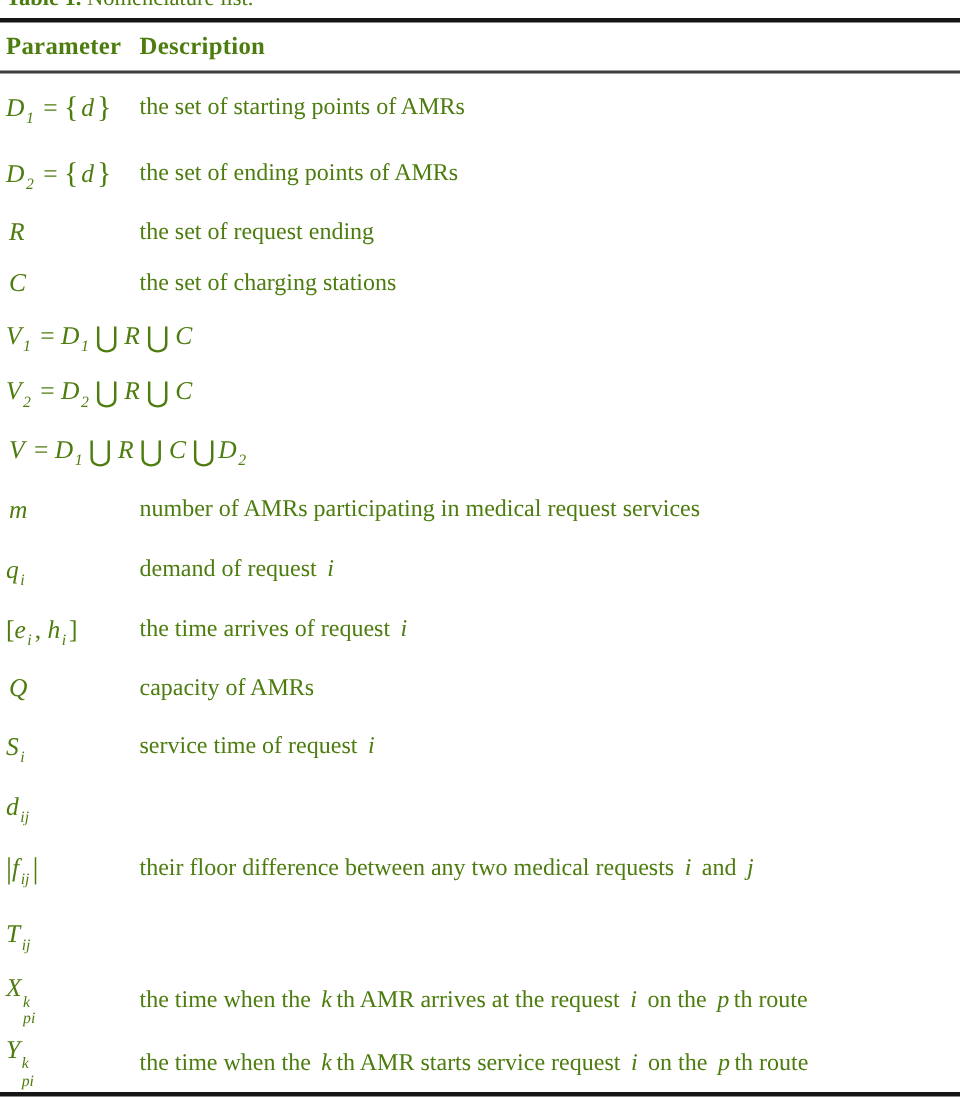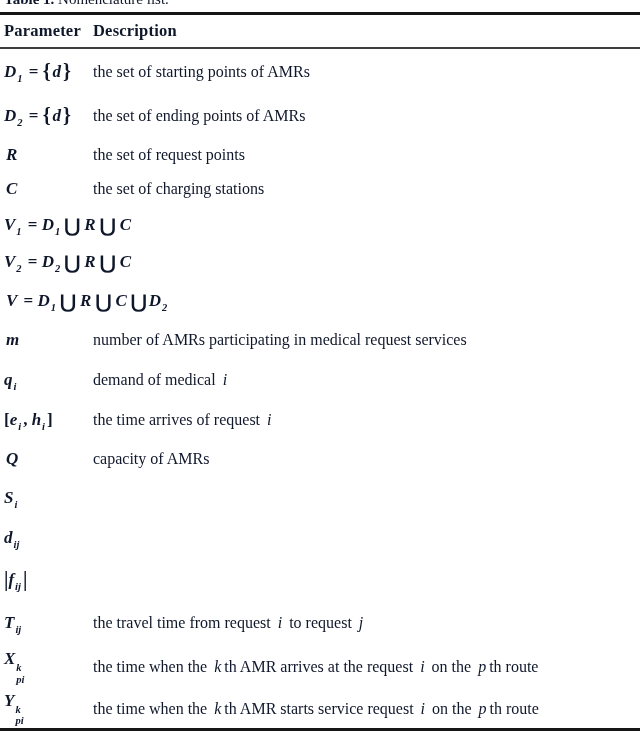--- a/index.html
+++ b/index.html
@@ -1,37 +1,37 @@
 <!DOCTYPE html>
 <html><head>
 <meta charset="utf-8">
 <style>
   html,body{margin:0;padding:0;background:#ffffff;}
   .page{
-    width:640px;height:733px;background:#ffffff;color:#0f172a;
+    width:640px;height:733px;background:#ffffff;color:#4d7c0f;
     font-family:"Liberation Serif","DejaVu Serif",serif;
     overflow:hidden;box-sizing:border-box;position:relative;
   }
   
   .caption{height:8px;overflow:hidden;padding-left:4px;font-size:15px;}
   .caption .line{display:block;margin-top:-10px;line-height:18px;white-space:nowrap;}
   .cap-bold{font-weight:bold;}
 
   .ntable{margin-top:4px;border-top:3px solid #161616;border-bottom:3px solid #161616;}
   .thead{
     display:flex;align-items:center;height:34px;box-sizing:border-box;
     padding-left:4px;border-bottom:2px solid #3d3d3d;
     font-weight:bold;font-size:16.5px;letter-spacing:0.2px;
   }
   .th.param{flex:0 0 89px;}
   .th.desc{flex:1;}
 
   .row{display:flex;align-items:center;padding-left:4px;box-sizing:border-box;}
   .cell{white-space:nowrap;}
-  .cell.param{flex:0 0 89px;font-size:17px;overflow:visible;font-weight:bold;}
+  .cell.param{flex:0 0 89px;font-size:17px;overflow:visible;}
   .cell.desc{flex:1;font-size:16px;}
 
   
   .row:nth-child(1){height:45px}.row:nth-child(2){height:43px}
   .row:nth-child(3){height:35px}.row:nth-child(4){height:34px}
   .row:nth-child(5){height:36px}.row:nth-child(6){height:38px}
   .row:nth-child(7){height:40px}.row:nth-child(8){height:40px}
   .row:nth-child(9){height:40px}.row:nth-child(10){height:39px}
   .row:nth-child(11){height:39px}.row:nth-child(12){height:40px}
   .row:nth-child(13){height:40px}.row:nth-child(14){height:42px}
@@ -71,21 +71,21 @@
         <div class="row">
           <div class="cell param"><span class="seg-v"><span>D</span><span class="vsub">1</span></span><span class="seg-n"> = </span><span class="seg-b">{</span><span class="seg-i">d</span><span class="seg-b">}</span></div>
           <div class="cell desc"><span class="seg-n">the set of starting points of AMRs</span></div>
         </div>
         <div class="row">
           <div class="cell param"><span class="seg-v"><span>D</span><span class="vsub">2</span></span><span class="seg-n"> = </span><span class="seg-b">{</span><span class="seg-i">d</span><span class="seg-b">}</span></div>
           <div class="cell desc"><span class="seg-n">the set of ending points of AMRs</span></div>
         </div>
         <div class="row">
           <div class="cell param"><span class="seg-i">R</span></div>
-          <div class="cell desc"><span class="seg-n">the set of request points</span></div>
+          <div class="cell desc"><span class="seg-n">the set of request ending</span></div>
         </div>
         <div class="row">
           <div class="cell param"><span class="seg-i">C</span></div>
           <div class="cell desc"><span class="seg-n">the set of charging stations</span></div>
         </div>
         <div class="row">
           <div class="cell param"><span class="seg-v"><span>V</span><span class="vsub">1</span></span><span class="seg-n"> = </span><span class="seg-v"><span>D</span><span class="vsub">1</span></span><span class="seg-u">⋃</span><span class="seg-i">R</span><span class="seg-u">⋃</span><span class="seg-i">C</span></div>
           <div class="cell desc"></div>
         </div>
         <div class="row">
@@ -95,42 +95,43 @@
         <div class="row">
           <div class="cell param"><span class="seg-i">V</span><span class="seg-n"> = </span><span class="seg-v"><span>D</span><span class="vsub">1</span></span><span class="seg-u">⋃</span><span class="seg-i">R</span><span class="seg-u">⋃</span><span class="seg-i">C</span><span class="seg-u">⋃</span><span class="seg-v"><span>D</span><span class="vsub">2</span></span></div>
           <div class="cell desc"></div>
         </div>
         <div class="row">
           <div class="cell param"><span class="seg-i">m</span></div>
           <div class="cell desc"><span class="seg-n">number of AMRs participating in medical request services</span></div>
         </div>
         <div class="row">
           <div class="cell param"><span class="seg-v"><span>q</span><span class="vsub">i</span></span></div>
-          <div class="cell desc"><span class="seg-n">demand of medical </span><span class="seg-i">i</span></div>
+          <div class="cell desc"><span class="seg-n">demand of request </span><span class="seg-i">i</span></div>
         </div>
         <div class="row">
           <div class="cell param"><span class="seg-n">[</span><span class="seg-v"><span>e</span><span class="vsub">i</span></span><span class="seg-n">, </span><span class="seg-v"><span>h</span><span class="vsub">i</span></span><span class="seg-n">]</span></div>
           <div class="cell desc"><span class="seg-n">the time arrives of request </span><span class="seg-i">i</span></div>
         </div>
         <div class="row">
           <div class="cell param"><span class="seg-i">Q</span></div>
           <div class="cell desc"><span class="seg-n">capacity of AMRs</span></div>
         </div>
         <div class="row">
           <div class="cell param"><span class="seg-v"><span>S</span><span class="vsub">i</span></span></div>
+          <div class="cell desc"><span class="seg-n">service time of request </span><span class="seg-i">i</span></div>
         </div>
         <div class="row">
           <div class="cell param"><span class="seg-v"><span>d</span><span class="vsub">ij</span></span></div>
         </div>
         <div class="row">
           <div class="cell param"><span class="seg-b">|</span><span class="seg-v"><span>f</span><span class="vsub">ij</span></span><span class="seg-b">|</span></div>
+          <div class="cell desc"><span class="seg-n">their floor difference between any two medical requests </span><span class="seg-i">i</span><span class="seg-n"> and </span><span class="seg-i">j</span></div>
         </div>
         <div class="row">
           <div class="cell param"><span class="seg-v"><span>T</span><span class="vsub">ij</span></span></div>
-          <div class="cell desc"><span class="seg-n">the travel time from request </span><span class="seg-i">i</span><span class="seg-n"> to request </span><span class="seg-i">j</span></div>
         </div>
         <div class="row">
           <div class="cell param"><span class="seg-v"><span>X</span><span class="stack">
                 <span>k</span>
                 <span>pi</span>
               </span></span></div>
           <div class="cell desc"><span class="seg-n">the time when the </span><span class="seg-i">k</span><span class="seg-n">th AMR arrives at the request </span><span class="seg-i">i</span><span class="seg-n"> on the </span><span class="seg-i">p</span><span class="seg-n">th route</span></div>
         </div>
         <div class="row">
           <div class="cell param"><span class="seg-v"><span>Y</span><span class="stack">

